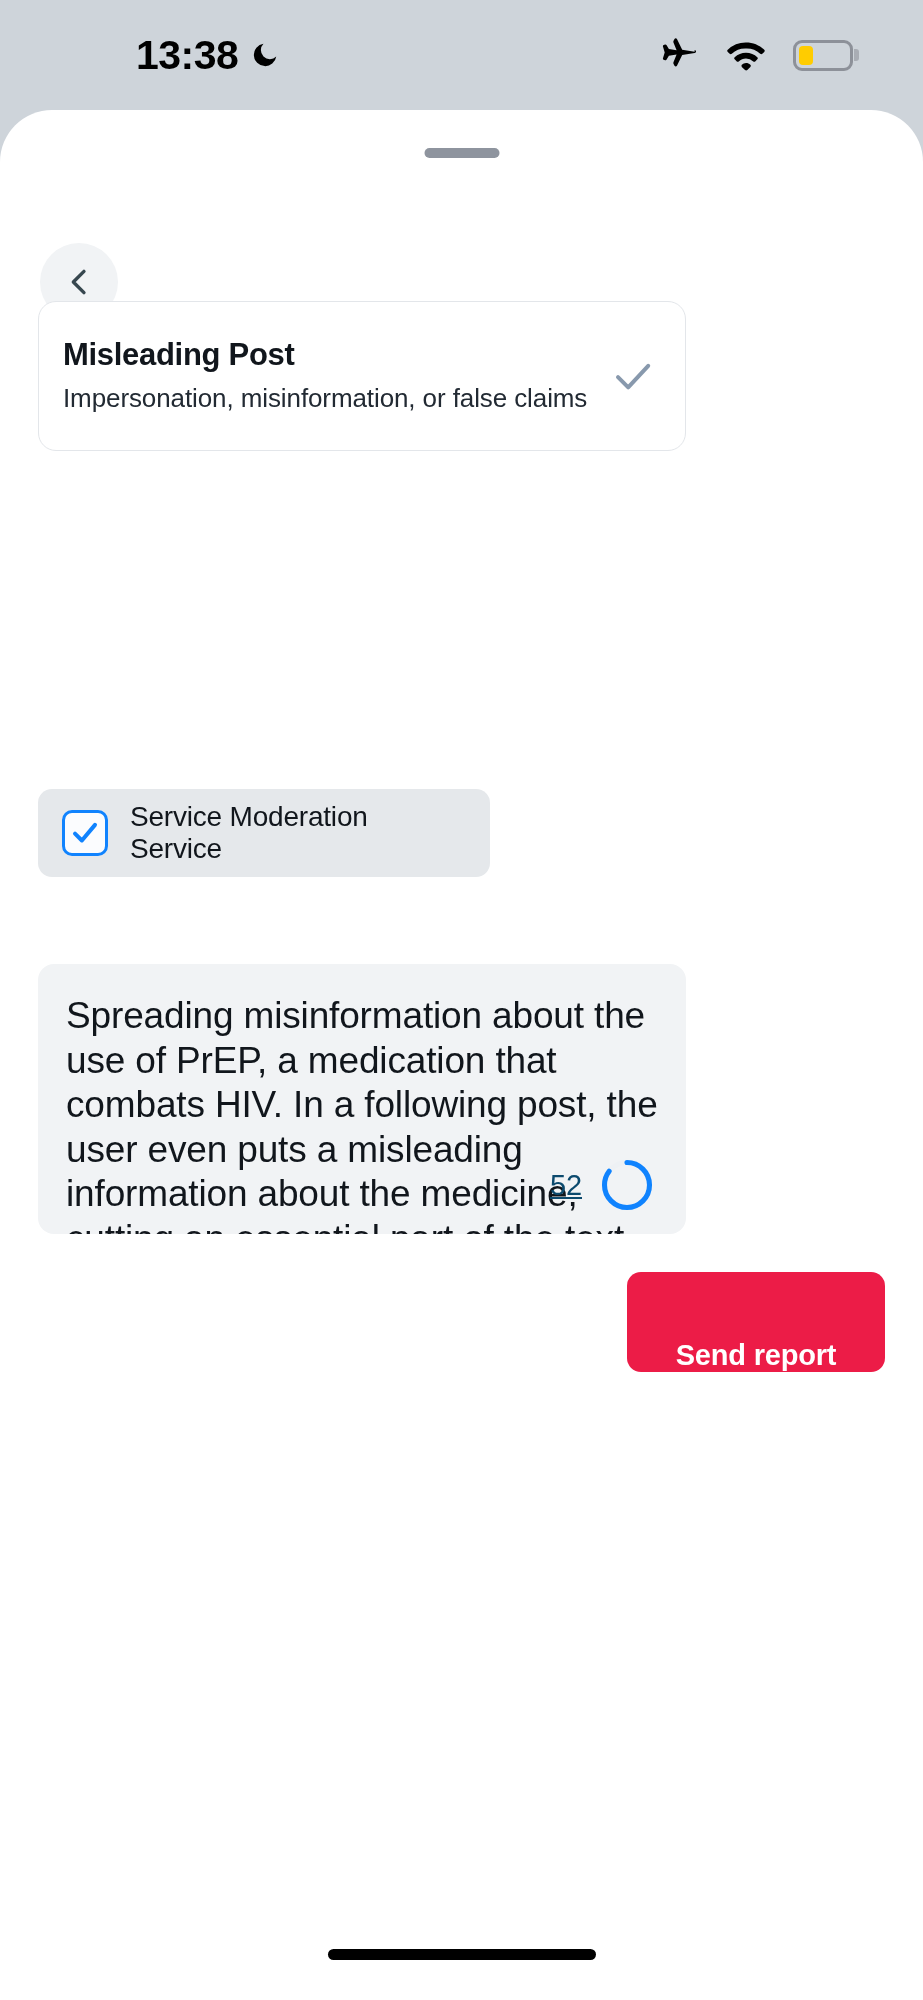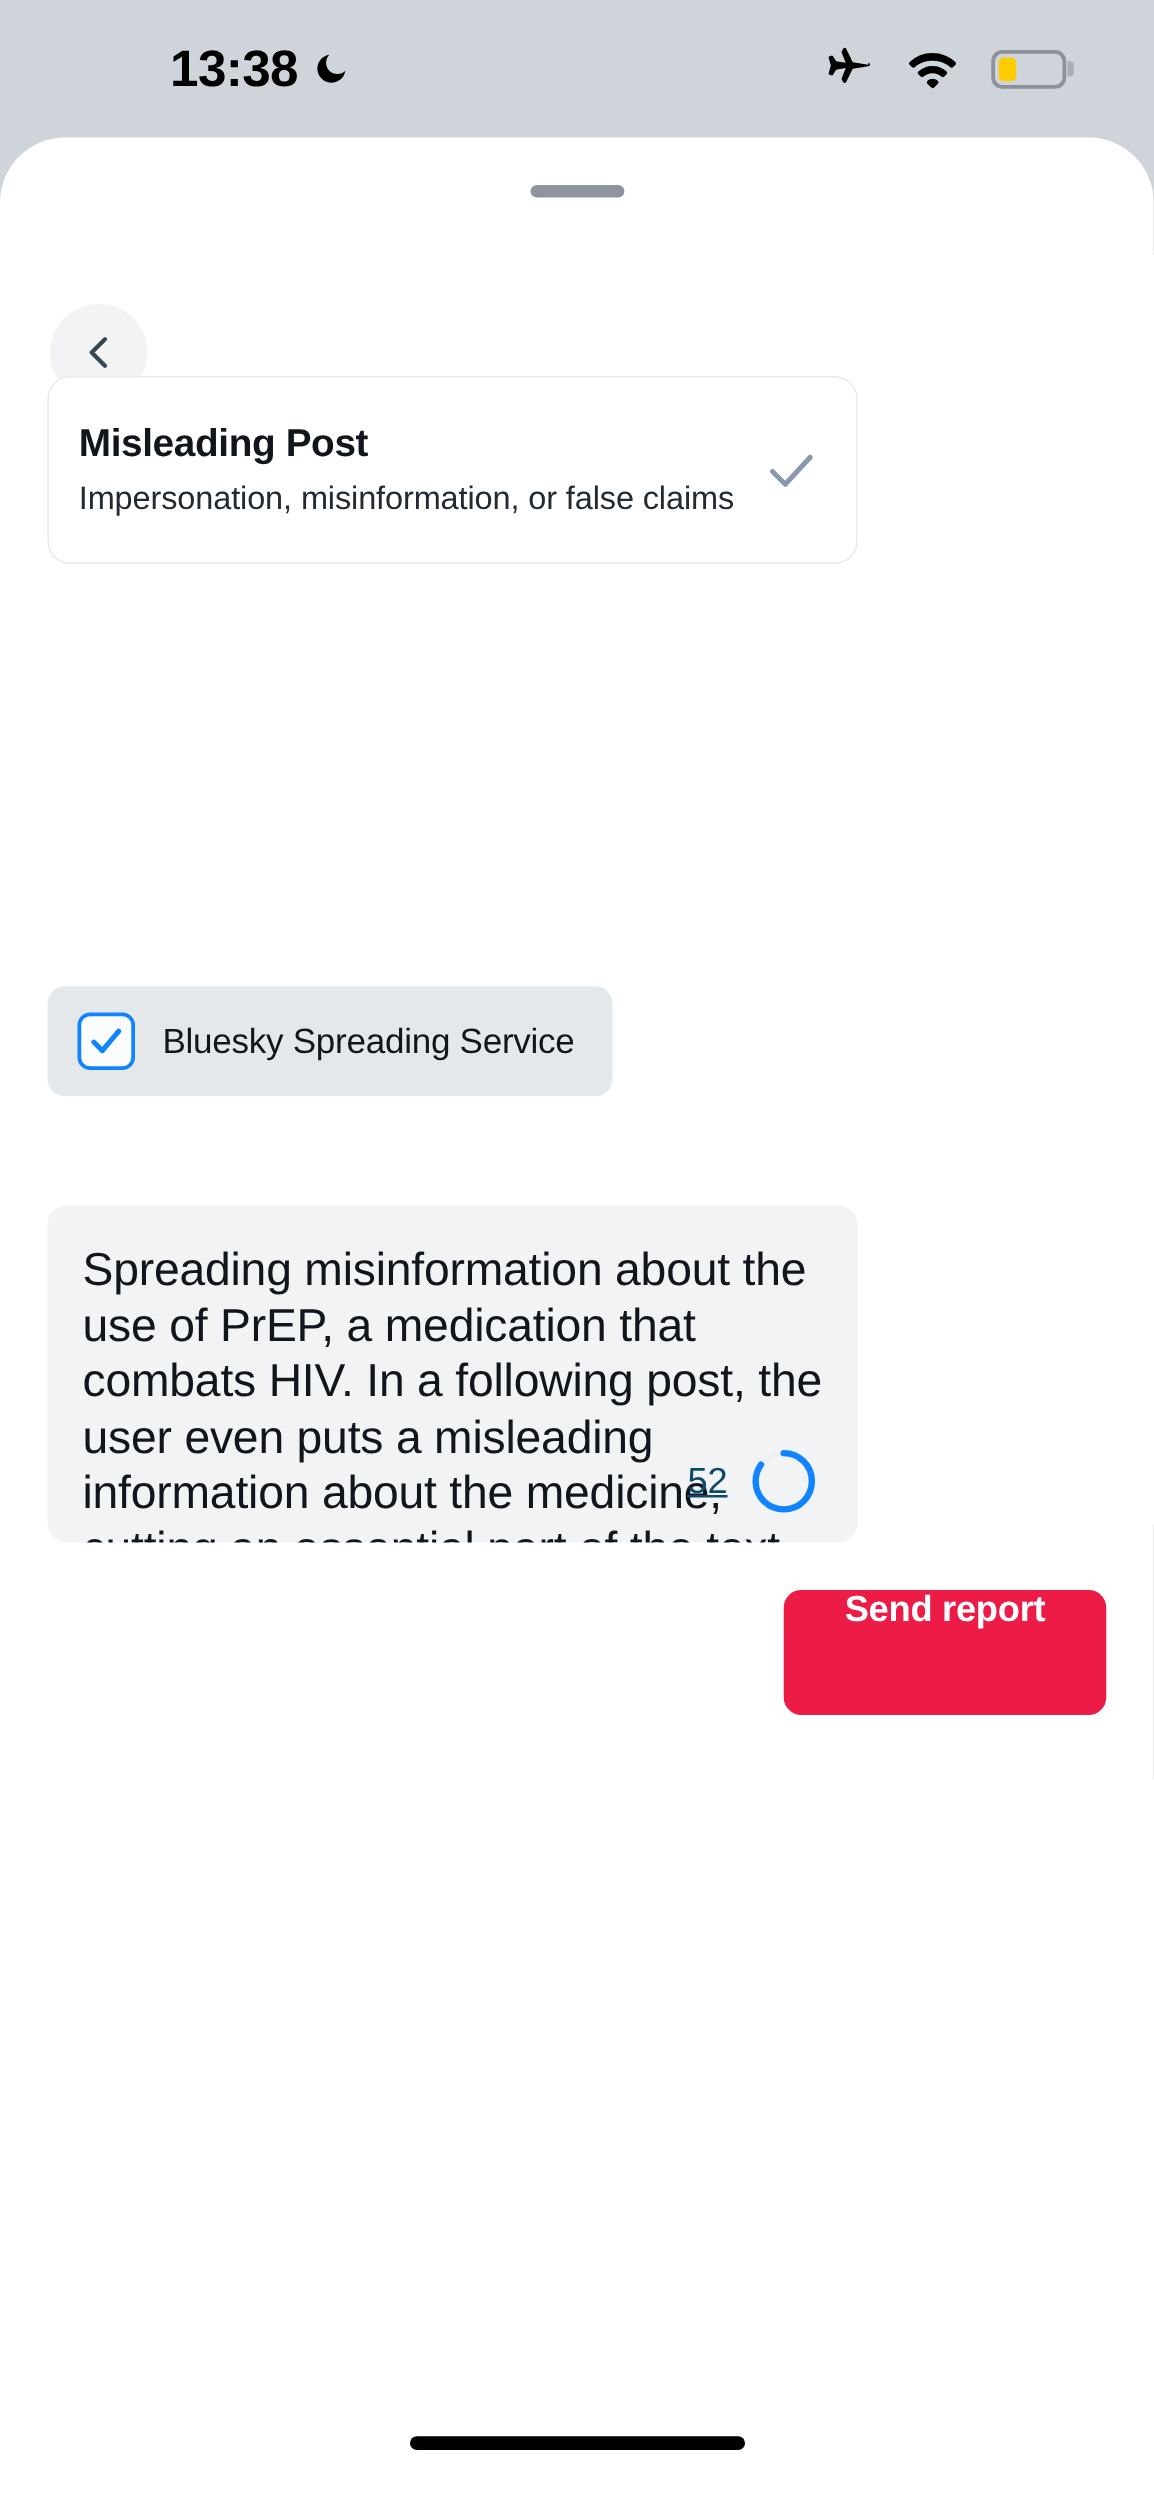--- a/index.html
+++ b/index.html
@@ -151,21 +151,21 @@
     letter-spacing:-0.1px;
     text-decoration:underline;
   }
   .ring { width:54px; height:54px; display:block; }
 
   
   .send-btn {
     position:absolute; top:940px; right:38px;
     width:258px; height:100px;
     background:#ec1c47; border-radius:14px;
-    display:flex; align-items:flex-start; justify-content:center;
+    display:flex; align-items:flex-end; justify-content:center;
     cursor:pointer;
   }
   .send-label {
     font-size:29px; font-weight:bold; color:#ffffff;
     letter-spacing:-0.2px;
   }
 
   
   .home-indicator {
     position:absolute; bottom:40px; left:50%;
@@ -221,21 +221,21 @@
       </svg>
     </div>
 
 
     <div class="service-row">
       <div class="cbox">
         <svg class="cbox-icon" viewBox="0 0 24 24" fill="none">
           <path d="M4 12.5 9.5 18 20 5.5" stroke="#1083fe" stroke-width="3.2" stroke-linecap="round" stroke-linejoin="round"></path>
         </svg>
       </div>
-      <span class="service-name">Bluesky Spreading Service</span>
+      <span class="service-name">Service Moderation Service</span>
     </div>
 
 
     <div class="textarea-box" style="height: 270px;">
       <div class="ta-text">Spreading misinformation about the use of PrEP, a medication that combats HIV. In a following post, the user even puts a misleading information about the medicine, cutting an essential part of the text (as it was proved by another user in a quote).</div>
       <div class="counter-wrap">
         <span class="counter-num">52</span>
         <svg class="ring" viewBox="0 0 36 36">
           <circle cx="18" cy="18" r="15" fill="none" stroke="#eef1f4" stroke-width="3.4"></circle>
           <circle cx="18" cy="18" r="15" fill="none" stroke="#1083fe" stroke-width="3.4" stroke-linecap="round" stroke-dasharray="80 94.2" transform="rotate(-90 18 18)"></circle>

